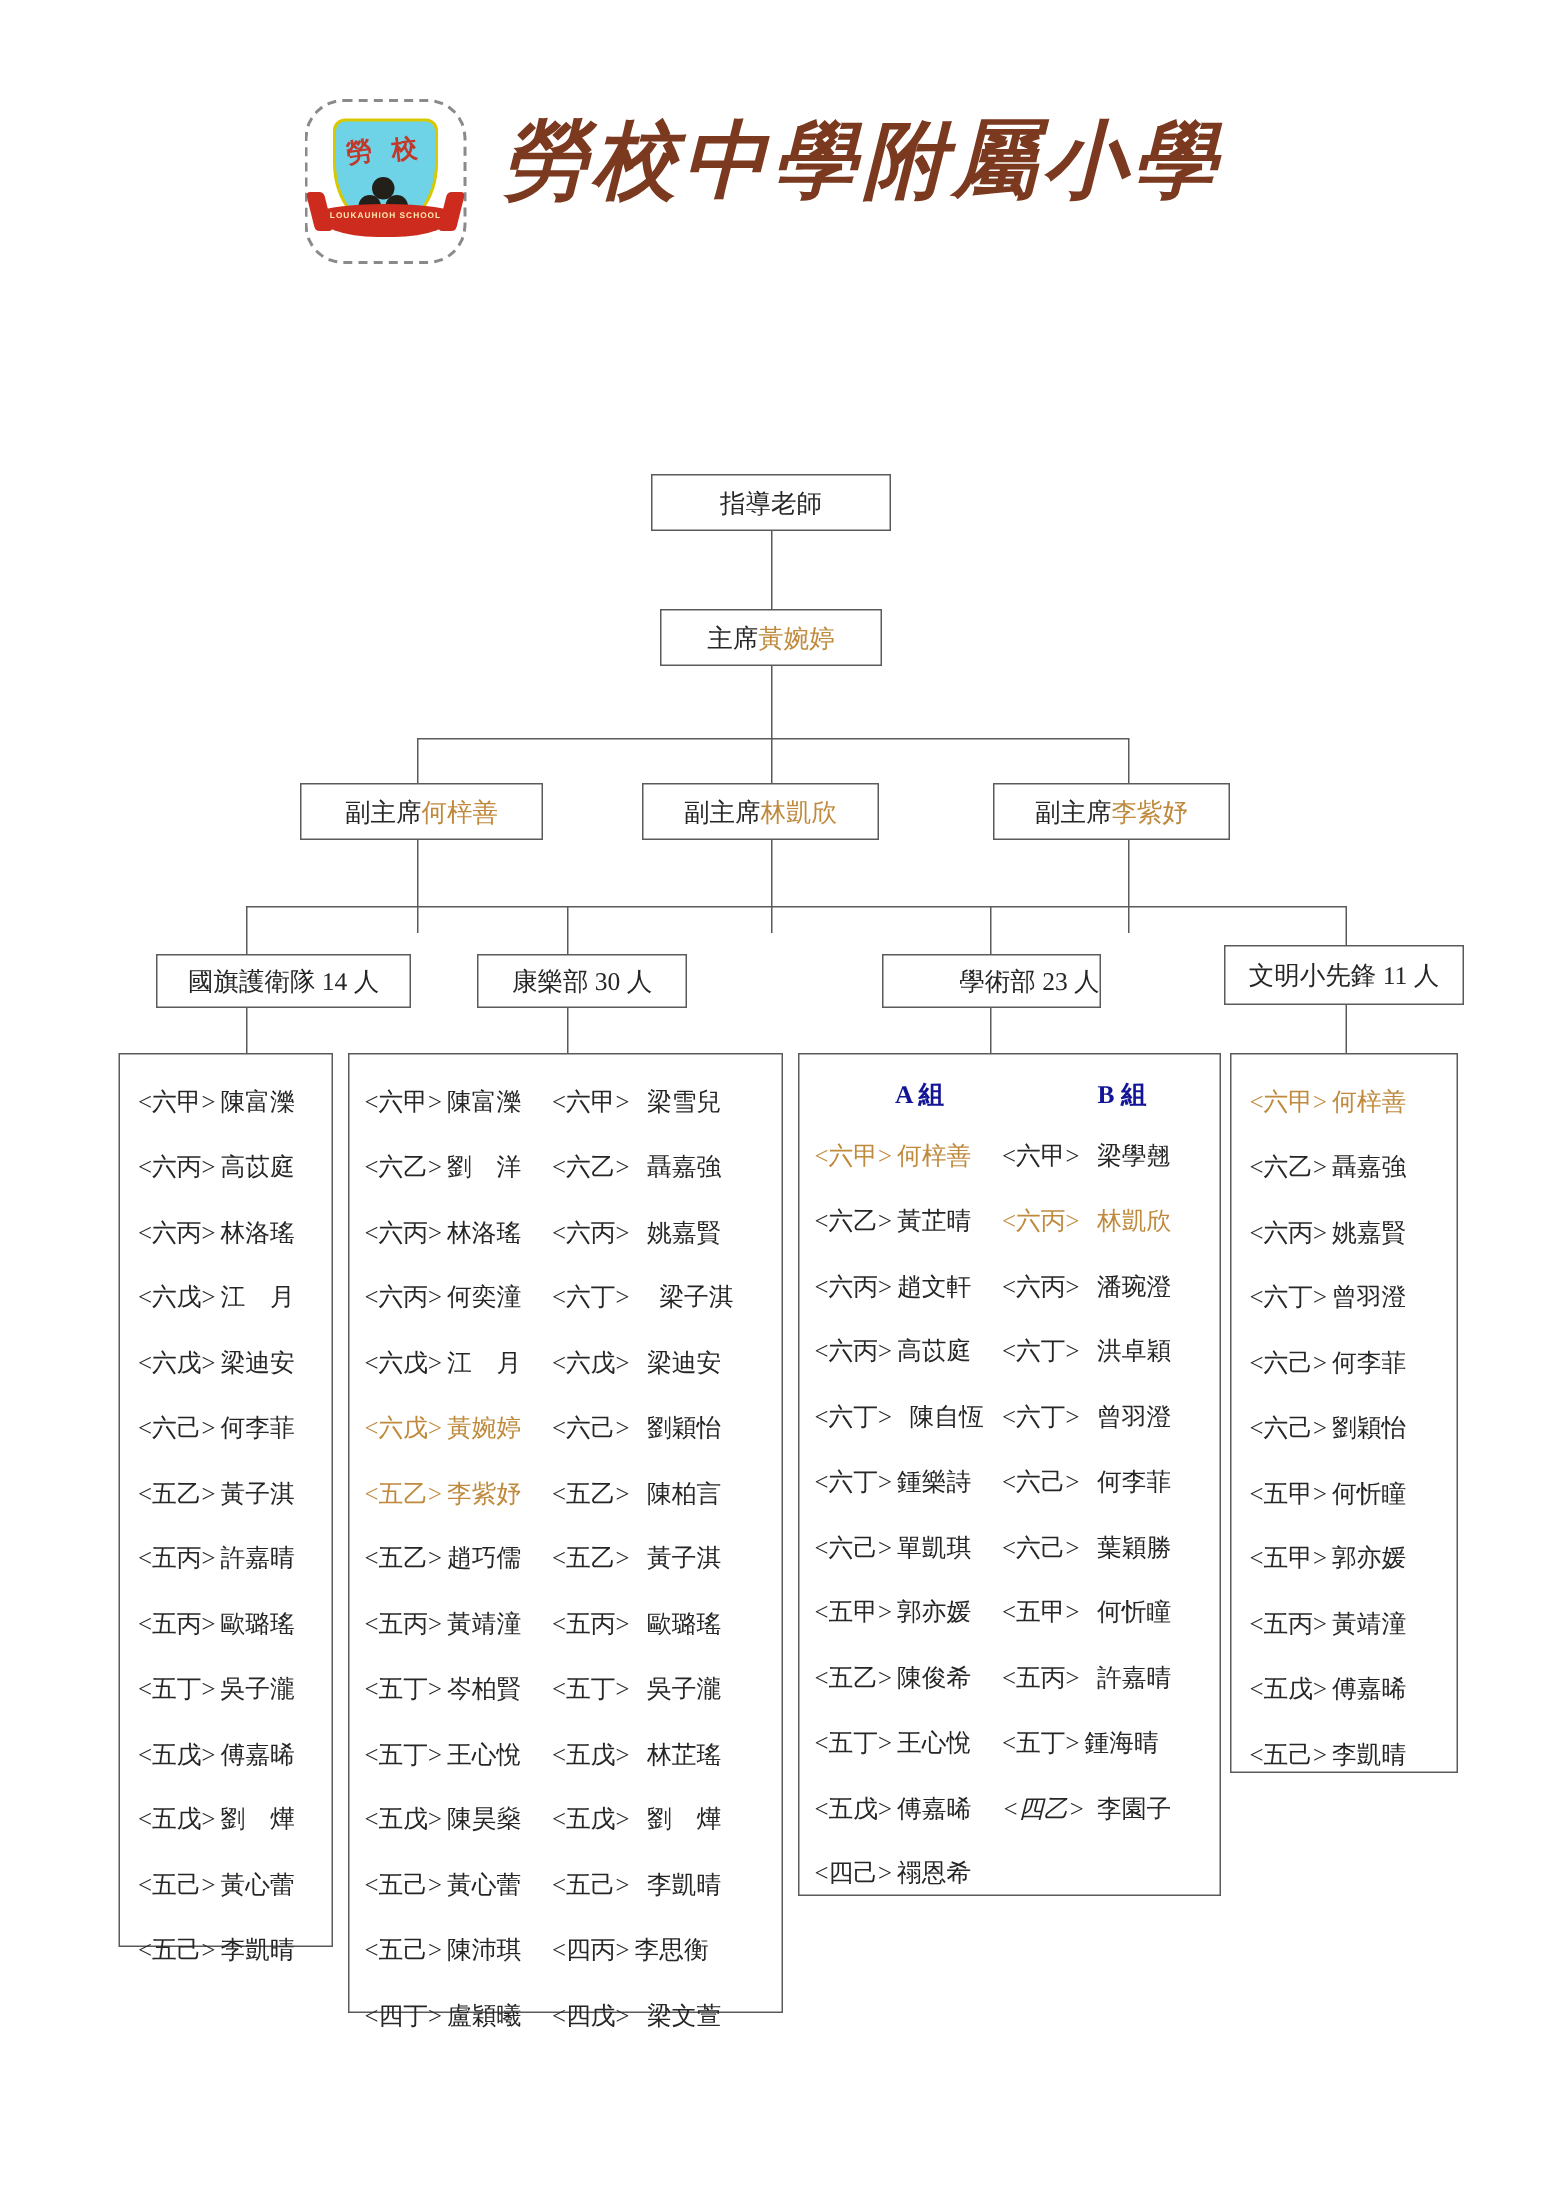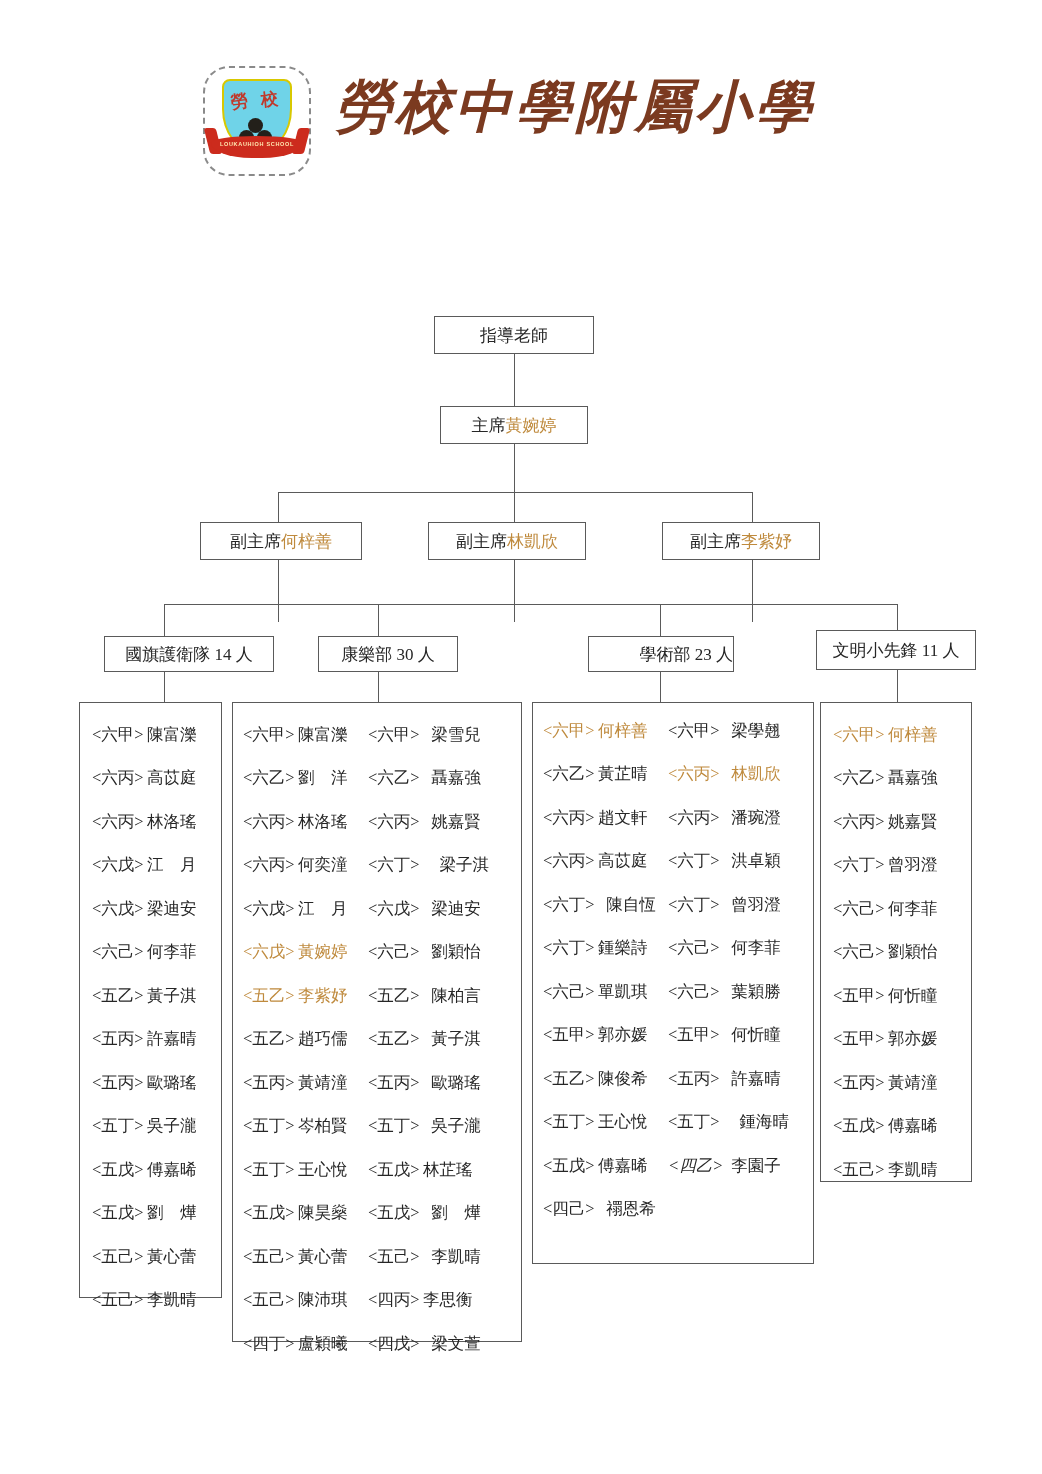--- a/index.html
+++ b/index.html
@@ -391,21 +391,21 @@
         </span>
       </div>
       <div class="row">
         <span class="cell">
           <span class="cls" style="width: 54px;">&lt;五丁&gt;</span>
           <span class="nm" style="width: 66px; text-align: left;">王心悅</span>
         </span>
         <span style="width: 4px;"></span>
         <span class="cell">
           <span class="cls" style="width: 54px;">&lt;五戊&gt;</span>
-          <span class="nm" style="width: 66px; ">林芷瑤</span>
+          <span class="nm" style="width: 66px; text-align: center;">林芷瑤</span>
         </span>
       </div>
       <div class="row">
         <span class="cell">
           <span class="cls" style="width: 54px;">&lt;五戊&gt;</span>
           <span class="nm" style="width: 66px; text-align: left;">陳昊燊</span>
         </span>
         <span style="width: 4px;"></span>
         <span class="cell">
           <span class="cls" style="width: 54px;">&lt;五戊&gt;</span>
@@ -442,20 +442,24 @@
         <span style="width: 4px;"></span>
         <span class="cell">
           <span class="cls" style="width: 54px;">&lt;四戊&gt;</span>
           <span class="nm" style="width: 66px; text-align: center;">梁文萱</span>
         </span>
       </div>
     </div>
 </div>
 
 <div class="listbox" style="left:532px; top:702px; width:282px; height:562px; padding-left:10px; padding-top:6px;">
+  <div class="grp-head">
+    <span style="width:140px; text-align:center;">A 組</span>
+    <span style="width:130px; text-align:center;">B 組</span>
+  </div>
   <div id="academic-rows">
       <div class="row">
         <span class="cell gold">
           <span class="cls" style="width: 54px;">&lt;六甲&gt;</span>
           <span class="nm" style="width: 66px; text-align: left;">何梓善</span>
         </span>
         <span style="width: 4px;"></span>
         <span class="cell">
           <span class="cls" style="width: 54px;">&lt;六甲&gt;</span>
           <span class="nm" style="width: 66px; text-align: center;">梁學翹</span>
@@ -550,38 +554,38 @@
         </span>
       </div>
       <div class="row">
         <span class="cell">
           <span class="cls" style="width: 54px;">&lt;五丁&gt;</span>
           <span class="nm" style="width: 66px; text-align: left;">王心悅</span>
         </span>
         <span style="width: 4px;"></span>
         <span class="cell">
           <span class="cls" style="width: 54px;">&lt;五丁&gt;</span>
-          <span class="nm" style="width: 66px; text-align: right; font-family: Liberation Serif, serif;">鍾海晴</span>
+          <span class="nm" style="width: 66px; text-align: left; font-family: Liberation Serif, serif;">鍾海晴</span>
         </span>
       </div>
       <div class="row">
         <span class="cell">
           <span class="cls" style="width: 54px;">&lt;五戊&gt;</span>
           <span class="nm" style="width: 66px; text-align: left;">傅嘉晞</span>
         </span>
         <span style="width: 4px;"></span>
         <span class="cell">
           <span class="cls" style="width: 54px; font-style: italic;">&lt;四乙&gt;</span>
           <span class="nm" style="width: 66px; text-align: center;">李園子</span>
         </span>
       </div>
       <div class="row">
         <span class="cell">
           <span class="cls" style="width: 54px;">&lt;四己&gt;</span>
-          <span class="nm" style="width: 66px; text-align: center;">禤恩希</span>
+          <span class="nm" style="width: 66px; text-align: left;">禤恩希</span>
         </span>
         <span style="width: 4px;"></span>
         <span class="cell" style="width: 120px;"></span>
       </div>
     </div>
 </div>
 
 <div class="listbox" style="left:820px; top:702px; width:152px; height:480px; padding-left:12px;">
   <div id="pioneer-rows">
       <div class="row">

